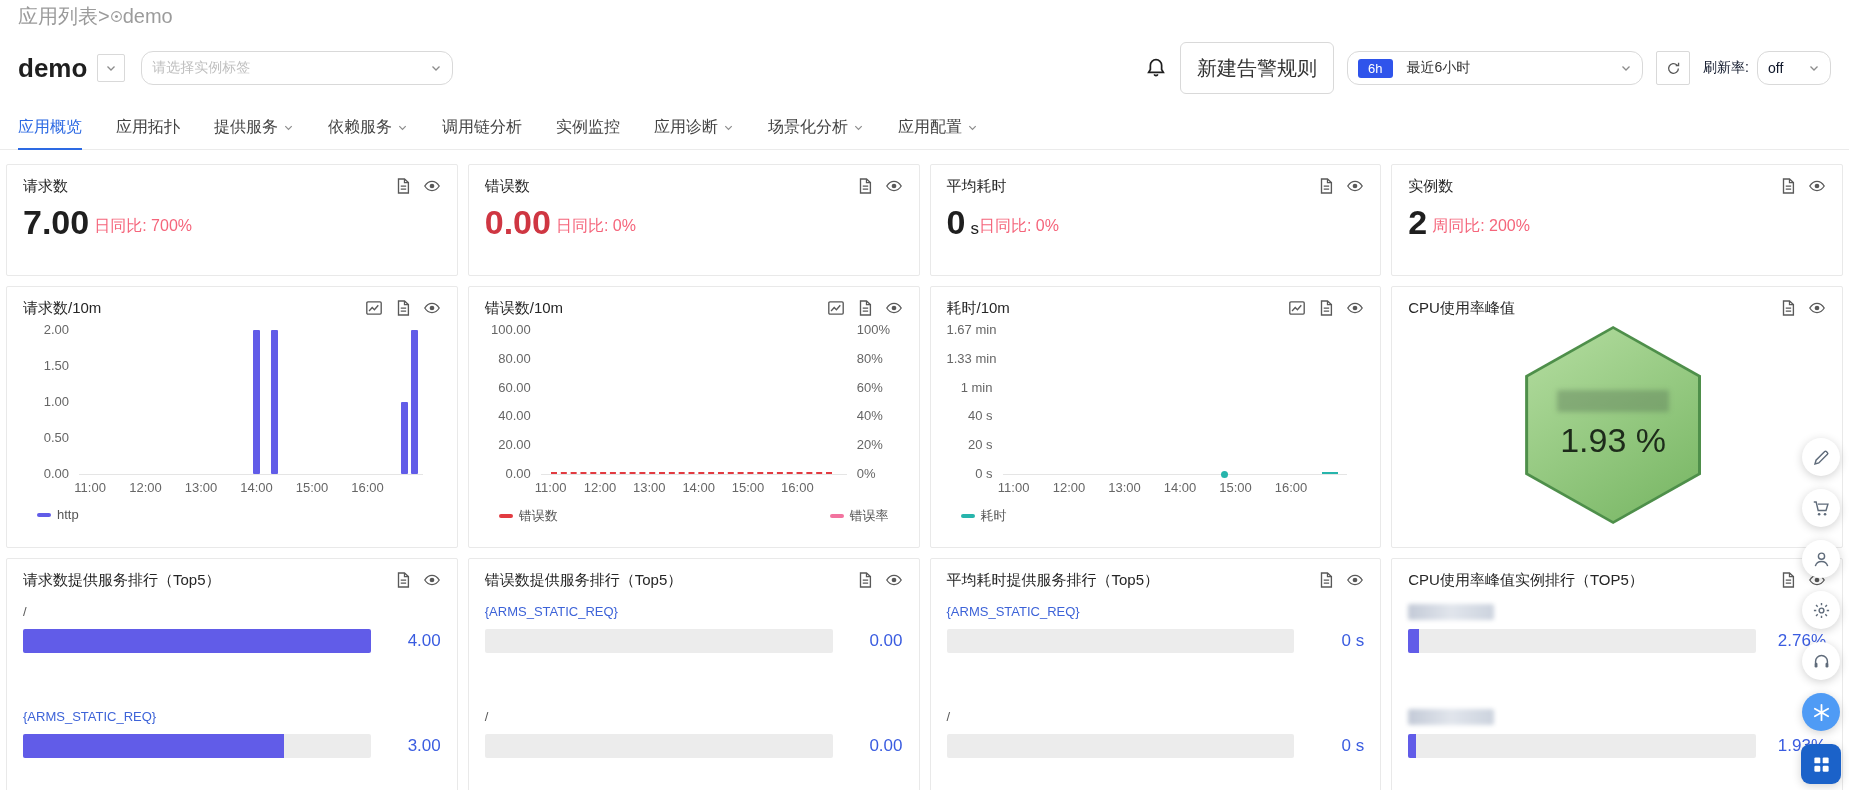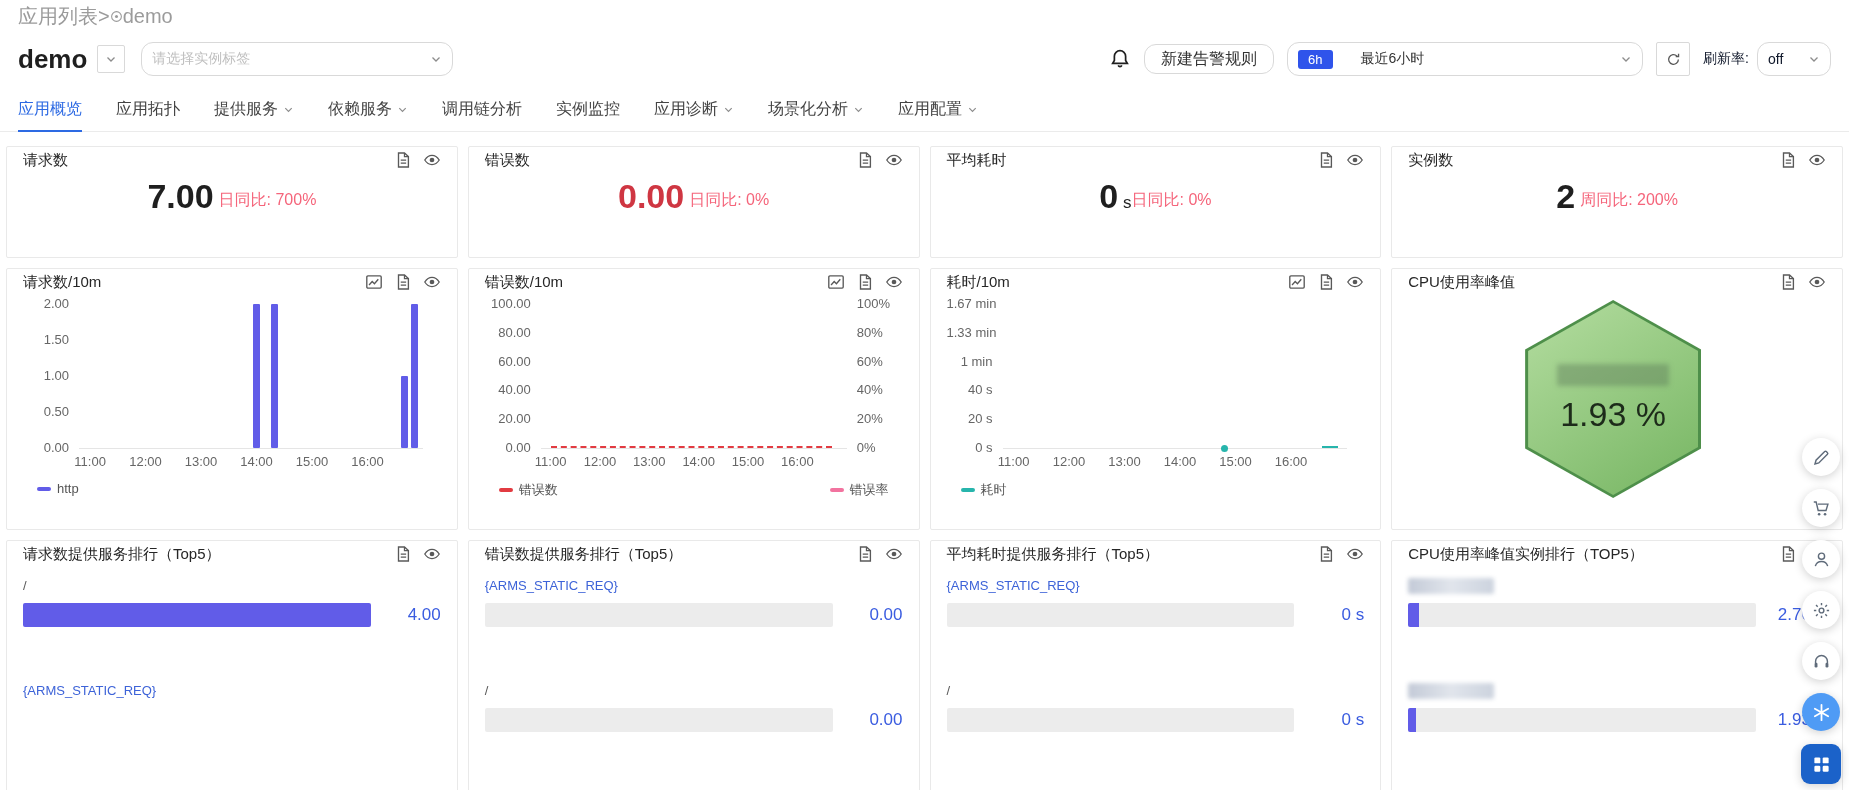--- a/index.html
+++ b/index.html
@@ -16,44 +16,44 @@
 .app-title{font-size:26px;font-weight:700;color:#1f1f1f;line-height:1}
 .mini-drop{width:28px;height:28px;border:1px solid #d9d9d9;border-radius:2px;display:flex;align-items:center;justify-content:center;background:#fff;cursor:pointer;color:#8c8c8c}
 .mini-drop svg,.sel-caret svg{width:12px;height:12px}
 .select{height:34px;border:1px solid #d9d9d9;border-radius:12px;display:flex;align-items:center;padding:0 10px;background:#fff;font-size:14px;cursor:pointer}
 .tag-select{width:312px;justify-content:space-between;margin-left:6px}
 .placeholder{color:#bfbfbf}
 .sel-caret{color:#8c8c8c;display:inline-flex}
 .header-right{margin-left:auto;display:flex;align-items:center;gap:13px}
 .bell{width:22px;height:22px;color:#1f1f1f;cursor:pointer}
 .bell svg{width:100%;height:100%}
-.btn{height:30px;border:1px solid #d9d9d9;border-radius:12px;background:#fff;padding:0 16px;font-size:16px;color:#333;display:flex;align-items:center;cursor:pointer}
-.time-select{width:356px;gap:28px}
+.btn{height:52px;border:1px solid #d9d9d9;border-radius:6px;background:#fff;padding:0 16px;font-size:20px;color:#333;display:flex;align-items:center;cursor:pointer}
+.time-select{width:296px;gap:14px}
 .badge{background:var(--badge_blue,#2f54eb);color:#fff;font-size:13px;padding:2px 10px;border-radius:3px}
 .grow{flex:1}
 .icon-btn{width:34px;height:34px;border:1px solid #d9d9d9;border-radius:2px;display:flex;align-items:center;justify-content:center;background:#fff;cursor:pointer;color:#595959}
 .icon-btn svg{width:15px;height:15px}
 .rate{display:flex;align-items:center;gap:8px;font-size:14px;color:#0f172a}
 .rate-select{width:74px;justify-content:space-between}
 
 .tabs{display:flex;gap:34px;padding:0 18px;border-bottom:1px solid #ebebeb;height:44px;align-items:stretch}
 .tab{font-size:16px;color:#444;display:flex;align-items:center;gap:5px;position:relative;cursor:pointer}
 .tab .sel-caret svg{width:11px;height:11px}
 .tab.active{color:var(--accent,#2d6ae3)}
 .tab.active::after{content:"";position:absolute;left:0;right:0;bottom:-1px;height:2px;background:var(--accent,#2d6ae3)}
 
 .grid{display:grid;grid-template-columns:repeat(4,1fr);grid-template-rows:112px 262px 310px;gap:10px;padding:14px 6px 0}
-.card{background:#fff;border:1px solid #e9e9e9;border-radius:2px;padding:4px 16px;position:relative;overflow:hidden}
+.card{background:#fff;border:1px solid #e9e9e9;border-radius:2px;padding:12px 16px;position:relative;overflow:hidden}
 .card-head{display:flex;align-items:flex-start;justify-content:space-between}
 .card-title{font-size:15px;color:#262626}
 .card-icons{display:flex;gap:11px;align-items:center;color:#595959}
 .icn{width:18px;height:18px;display:inline-flex;cursor:pointer}
 .icn svg{width:100%;height:100%}
 
-.kpi-row{display:flex;align-items:flex-end;justify-content:center;margin-top:8px}
+.kpi-row{display:flex;align-items:flex-end;justify-content:flex-start;margin-top:8px}
 .kpi-value{font-size:34px;font-weight:700;color:#1f1f1f;line-height:1.1}
 .kpi-unit{font-size:17px;font-weight:400;margin-left:5px}
 .kpi-compare{font-size:16px;color:var(--pink,#f5657b);padding-bottom:4px}
 
 .chart-plot{position:relative;height:176px;margin-top:4px}
 .ct{position:absolute;font-size:13px;color:#666;line-height:14px;white-space:nowrap}
 .yl{text-align:right}
 .xl{text-align:center}
 .axis{position:absolute;border-top:1px solid #e5e5e5;height:0}
 .bar{position:absolute;border-radius:1px}
@@ -531,20 +531,26 @@
       <div class="rank-label">/</div>
       <div class="rank-bar-row">
         <div class="rank-track">
             <div class="rank-fill" style="width: 100%; background: rgb(97, 92, 232);"></div>
           </div>
         <div class="rank-value">4.00</div>
       </div>
     </div>
     <div class="rank-item">
       <div class="rank-label link">{ARMS_STATIC_REQ}</div>
+      <div class="rank-bar-row">
+        <div class="rank-track">
+            <div class="rank-fill" style="width: 75%; background: rgb(97, 92, 232);"></div>
+          </div>
+        <div class="rank-value">3.00</div>
+      </div>
     </div>
   </section>
 
   <section class="card">
     <div class="card-head">
       <span class="card-title">错误数提供服务排行（Top5）</span>
       <span class="card-icons">
         <span class="icn">
             <svg viewBox="0 0 16 16">
               <path d="M4 1.8h5.3L12.8 5v9.2H4z" fill="none" stroke="currentColor" stroke-width="1.2"></path>

